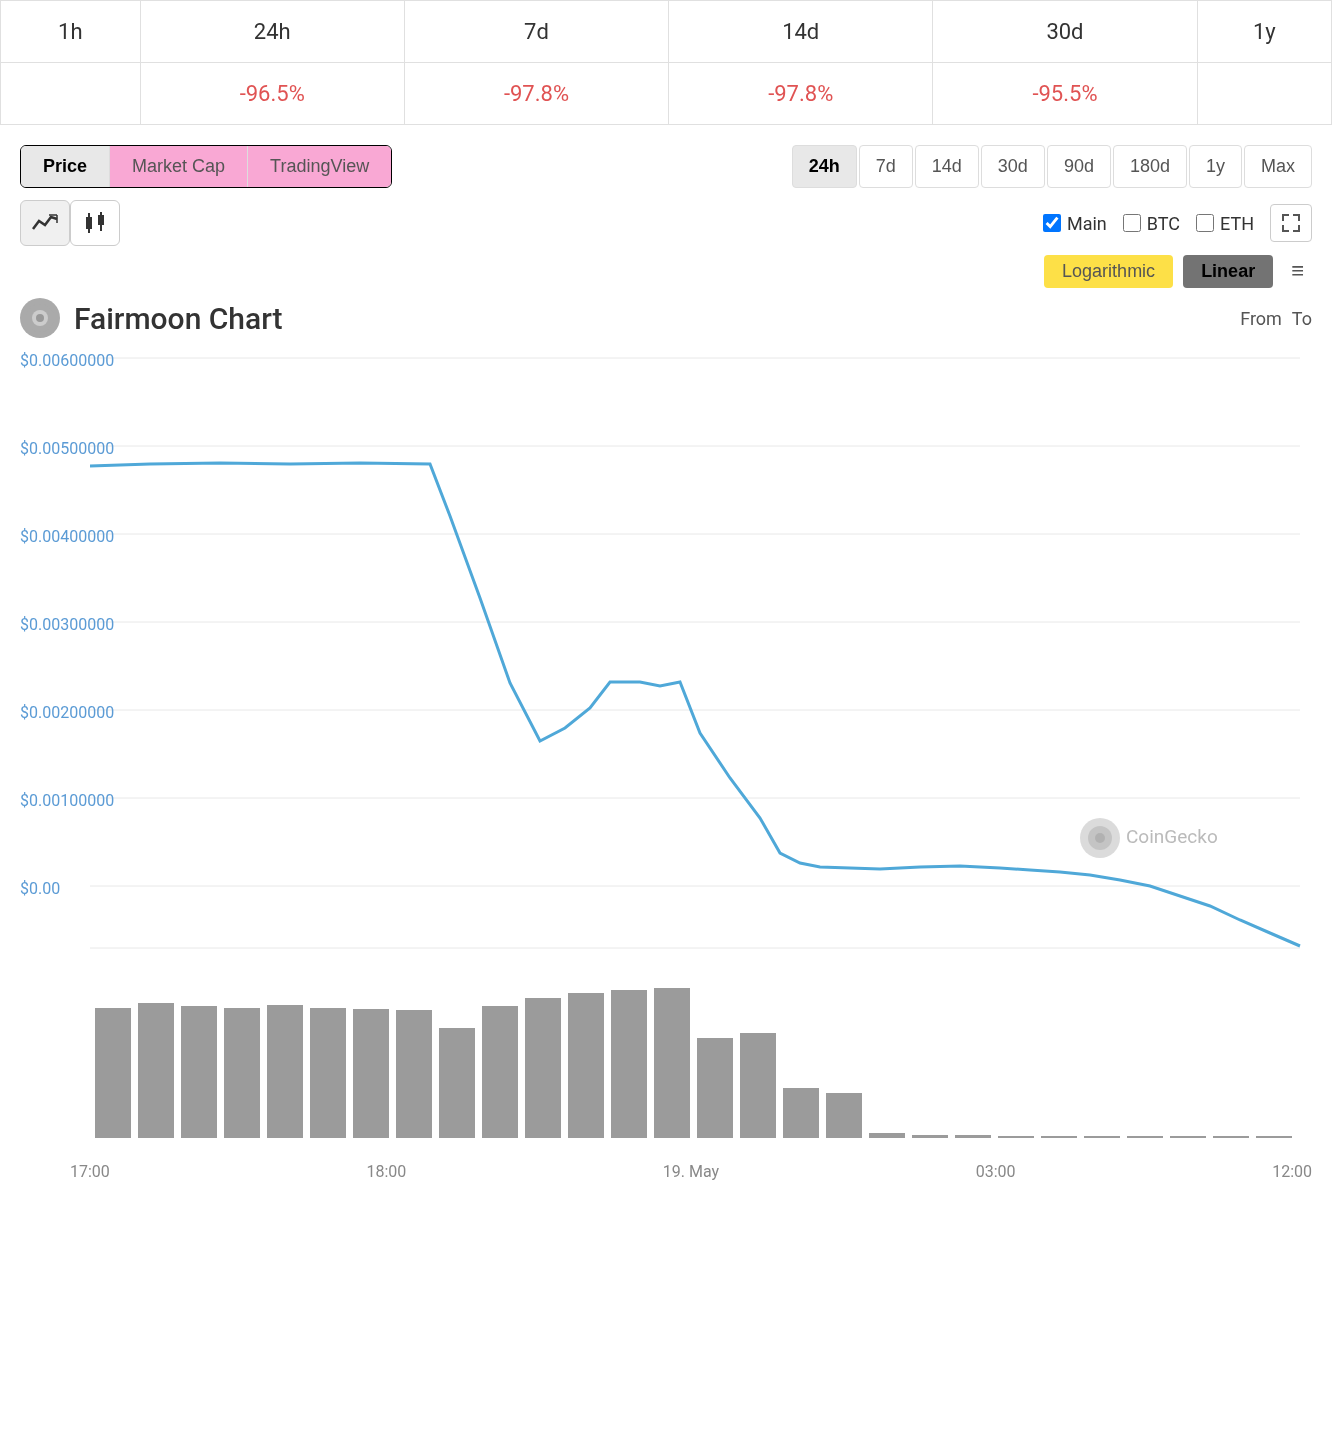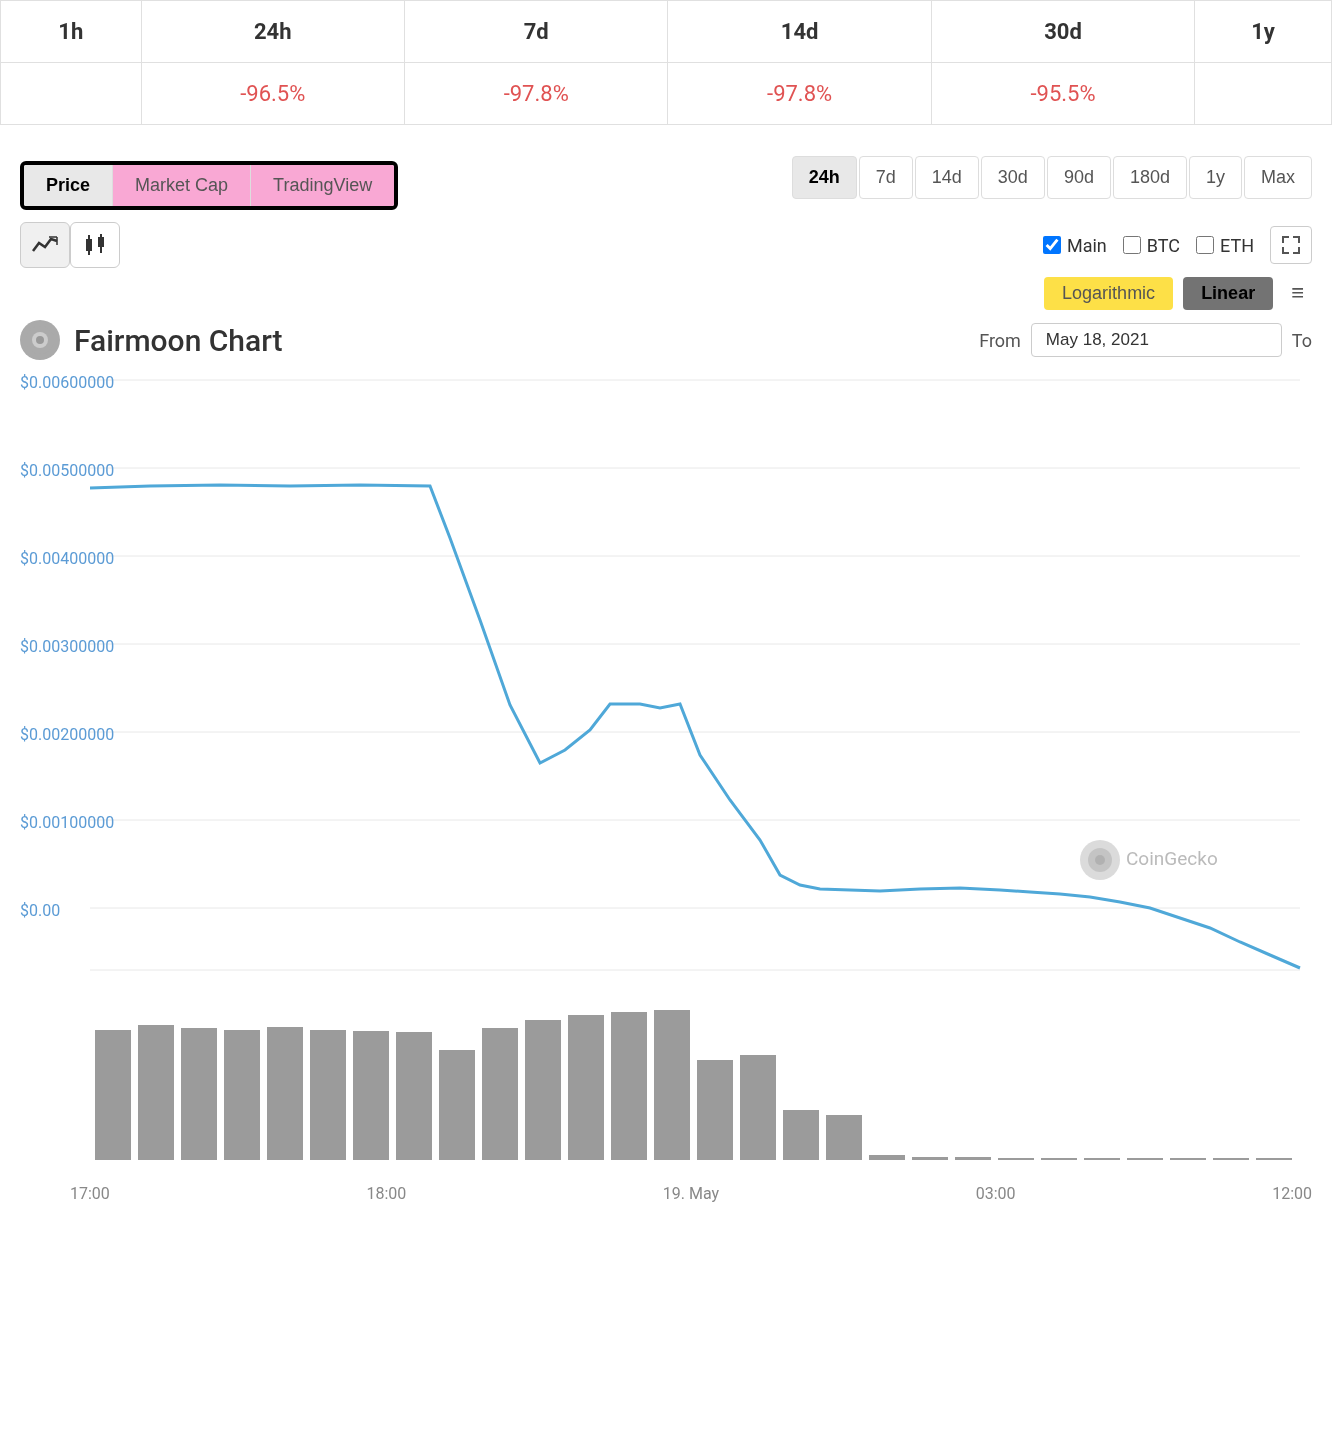--- a/index.html
+++ b/index.html
@@ -18,38 +18,37 @@
       border-collapse: collapse;
       border: 1px solid #e0e0e0;
     }
     .period-table th, .period-table td {
       border: 1px solid #e0e0e0;
       padding: 18px 10px;
       text-align: center;
       font-size: 22px;
       font-weight: 400;
     }
-    .period-table th { font-weight: 700; }
+    .period-table th { font-weight: 400; }
     .negative { color: #e05353; }
 
     
     .controls-bar {
       display: flex;
       align-items: center;
       padding: 20px 20px 0 20px;
       gap: 12px;
       flex-wrap: wrap;
     }
     .tab-group {
       display: flex;
       gap: 0;
-      border: 4px solid #000000;
+      border: 1px solid #000000;
       border-radius: 6px;
       overflow: hidden;
-      margin-top: 16px;
     }
     .tab-btn {
       padding: 10px 22px;
       border: none;
       background: #f9a8d4;
       font-size: 18px;
       cursor: pointer;
       color: #555;
     }
     .tab-btn.active {
@@ -337,21 +336,20 @@
   <div class="coin-icon">
     <svg width="30" height="30" viewBox="0 0 30 30">
       <circle cx="15" cy="15" r="14" fill="#aaa"></circle>
       <circle cx="15" cy="15" r="8" fill="#ccc"></circle>
       <circle cx="15" cy="15" r="4" fill="#999"></circle>
     </svg>
   </div>
   <span class="chart-title">Fairmoon Chart</span>
   <div class="date-range-group">
     <span>From</span>
-    <input class="date-input" type="text" value="May 18, 2021" style="">
     <span>To</span>
   </div>
 </div>
 
 <div class="chart-area">
   <svg class="chart-svg" viewBox="0 0 1292 620" preserveAspectRatio="none">
 
     <line x1="70" y1="10" x2="1280" y2="10" stroke="#e8e8e8" stroke-width="1"></line>
     <line x1="70" y1="98" x2="1280" y2="98" stroke="#e8e8e8" stroke-width="1"></line>
     <line x1="70" y1="186" x2="1280" y2="186" stroke="#e8e8e8" stroke-width="1"></line>

